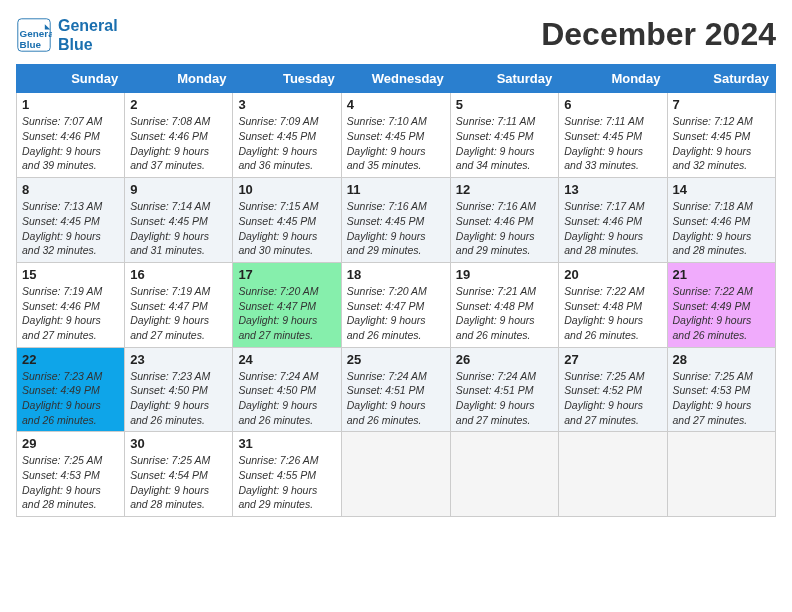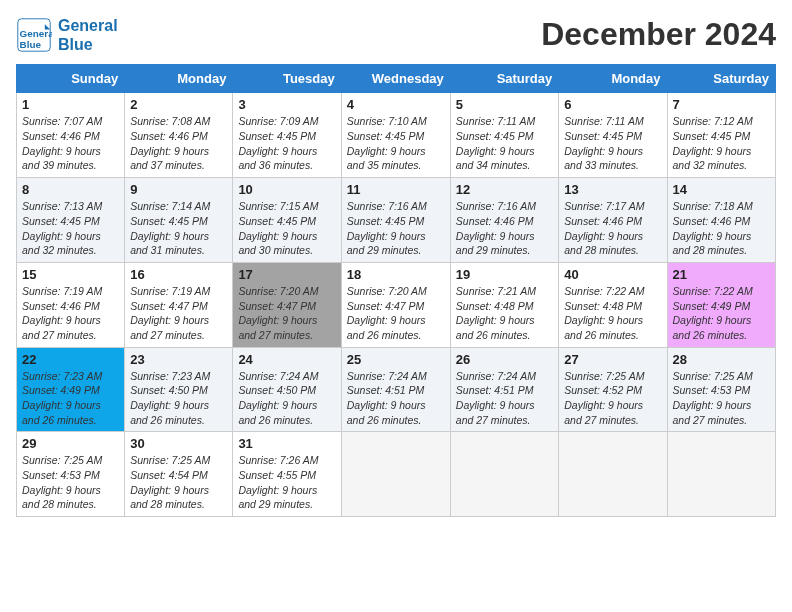--- a/index.html
+++ b/index.html
@@ -176,34 +176,34 @@
       </tr>
       <tr>
         <td style="background:#fff">
         <span class="day-num">15</span>
         <div class="day-info">Sunrise: 7:19 AM<br>Sunset: 4:46 PM<br>Daylight: 9 hours<br>and 27 minutes.</div>
       </td>
         <td style="background:#fff">
         <span class="day-num">16</span>
         <div class="day-info">Sunrise: 7:19 AM<br>Sunset: 4:47 PM<br>Daylight: 9 hours<br>and 27 minutes.</div>
       </td>
-        <td style="background:#a3a3a3">
+        <td style="background:#86efac">
         <span class="day-num">17</span>
         <div class="day-info">Sunrise: 7:20 AM<br>Sunset: 4:47 PM<br>Daylight: 9 hours<br>and 27 minutes.</div>
       </td>
         <td style="background:#fff">
         <span class="day-num">18</span>
         <div class="day-info">Sunrise: 7:20 AM<br>Sunset: 4:47 PM<br>Daylight: 9 hours<br>and 26 minutes.</div>
       </td>
         <td style="background:#fff">
         <span class="day-num">19</span>
         <div class="day-info">Sunrise: 7:21 AM<br>Sunset: 4:48 PM<br>Daylight: 9 hours<br>and 26 minutes.</div>
       </td>
         <td style="background:#fff">
-        <span class="day-num">40</span>
+        <span class="day-num">20</span>
         <div class="day-info">Sunrise: 7:22 AM<br>Sunset: 4:48 PM<br>Daylight: 9 hours<br>and 26 minutes.</div>
       </td>
         <td style="background:#f0abfc">
         <span class="day-num">21</span>
         <div class="day-info">Sunrise: 7:22 AM<br>Sunset: 4:49 PM<br>Daylight: 9 hours<br>and 26 minutes.</div>
       </td>
       </tr>
       <tr>
         <td style="background:#0ea5e9">
         <span class="day-num">22</span>

